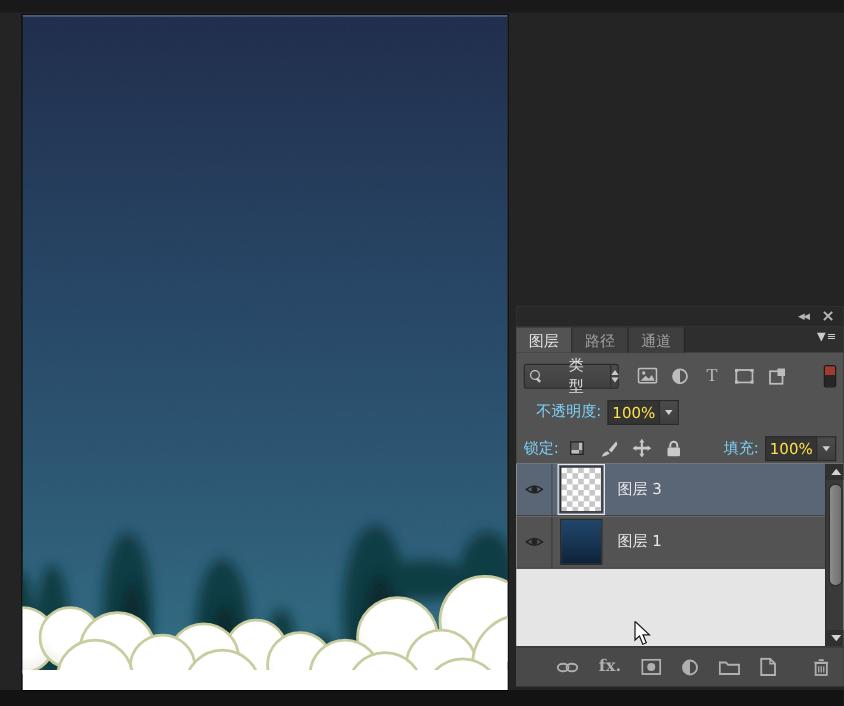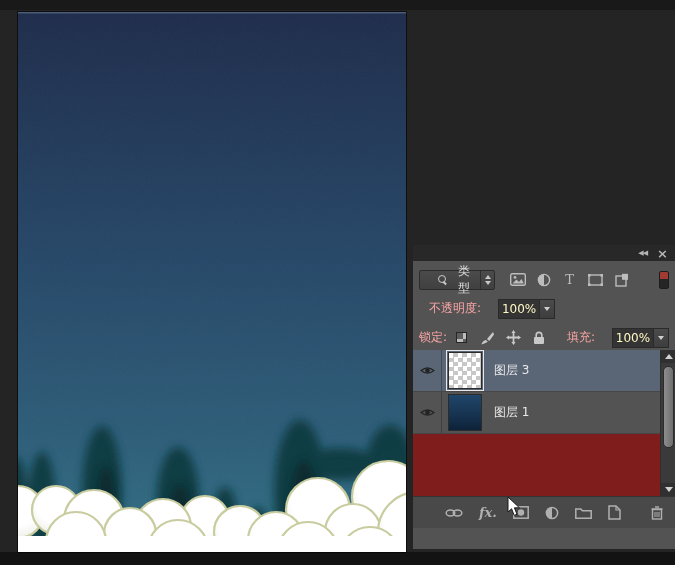--- a/index.html
+++ b/index.html
@@ -33,53 +33,53 @@
   .ctl-row { display:flex; align-items:center; height:29px; }
 
   .field { background:linear-gradient(#4b4b4b,#404040); border:1px solid #2b2b2b;
            border-radius:2px; display:flex; align-items:center; height:20px; }
   .spin { width:14px; align-self:stretch; border-left:1px solid #2f2f2f;
           display:flex; flex-direction:column; align-items:center; justify-content:center; gap:2px; }
   .spin i { display:block; width:0; height:0; border-left:3px solid transparent; border-right:3px solid transparent; }
   .spin .up { border-bottom:4px solid #c9c9c9; }
   .spin .dn { border-top:4px solid #c9c9c9; }
 
-  .kind-field { width:76px; padding-left:18px; gap:10px; }
+  .kind-field { width:76px; padding-left:4px; gap:21px; }
   .search-ic { width:10px; height:10px; position:relative; flex:0 0 auto; }
   .search-ic::before { content:""; position:absolute; left:0; top:0; width:6px; height:6px;
                        border:1.4px solid #c9c9c9; border-radius:50%; }
   .search-ic::after { content:""; position:absolute; left:6px; top:6px; width:4px; height:1.6px;
                       background:#c9c9c9; transform:rotate(45deg); transform-origin:0 0; }
   .kind-label { flex:1; color:#e0e0e0; }
 
   .filter-ics { display:flex; align-items:center; gap:9px; margin-left:14px; }
   .fic { width:17px; height:15px; display:flex; align-items:center; justify-content:center; color:#bdbdbd; }
   .fic svg { display:block; }
   .ftoggle { margin-left:auto; width:10px; height:18px; border:1px solid #1d1d1d; border-radius:2px;
              background:linear-gradient(#a23a34 0 45%, #262626 45%); }
 
   .blend-field { width:143px; padding-left:6px; justify-content:space-between; }
-  .lbl { color:#fca5a5; white-space:nowrap; }
+  .lbl { color:#7dd3fc; white-space:nowrap; }
   .valbox { display:flex; align-items:center; margin-left:5px; }
   .val { background:#343434; border:1px solid #2a2a2a; height:20px; min-width:42px;
-         display:flex; align-items:center; justify-content:center; color:#fef9c3;margin-left:12px; }
+         display:flex; align-items:center; justify-content:center; color:#fde047; }
   .valarrow { width:15px; height:20px; background:linear-gradient(#4b4b4b,#3e3e3e);
               border:1px solid #2a2a2a; border-left:none; display:flex; align-items:center; justify-content:center; }
   .valarrow i { width:0; height:0; border-left:3px solid transparent; border-right:3px solid transparent;
                 border-top:4px solid #cfcfcf; }
   .blend-row .lbl { margin-left:10px; }
 
   .lock-ics { display:flex; align-items:center; gap:10px; margin-left:6px; }
   .lic { width:16px; height:15px; display:flex; align-items:center; justify-content:center; }
   .checker-ic { width:11px; height:11px; border:1px solid #252525;
                 background:conic-gradient(#bdbdbd 25%, #5e5e5e 0 50%, #bdbdbd 0 75%, #5e5e5e 0); background-size:12px 12px; }
   .lock-row .fill-group { margin-left:auto; display:flex; align-items:center; }
 
   
-  .p-list { height:146px; position:relative; background:#7f1d1d; overflow:hidden; }
+  .p-list { height:146px; position:relative; background:#e5e5e5; overflow:hidden; }
   .rows { position:absolute; left:0; top:0; right:15px; }
   .layer-row { height:42px; display:flex; align-items:center; border-bottom:1px solid #464646;
                background:#535353; position:relative; }
   .layer-row.selected { background:#5a6676; }
   .eye-cell { width:29px; align-self:stretch; display:flex; align-items:center; justify-content:center;
               border-right:1px solid rgba(0,0,0,.25); }
   .thumb { width:34px; height:37px; margin-left:6px; border:1px solid #2c2c2c; position:relative; flex:0 0 auto;
            background:conic-gradient(#c7c7c7 25%, #ffffff 0 50%, #c7c7c7 0 75%, #ffffff 0); background-size:9px 9px; }
   .thumb.t-selected { outline:1px solid #e8e8e8; outline-offset:1px; }
   .thumb.t-navy { background:linear-gradient(180deg,#20466a 0%, #16324f 60%, #0e2239 100%); }
@@ -96,21 +96,21 @@
   .sbtn.up { top:0; } .sbtn.down { bottom:0; }
   .sbtn i { width:0; height:0; border-left:4px solid transparent; border-right:4px solid transparent; }
   .sbtn.up i { border-bottom:5px solid #d2d2d2; }
   .sbtn.down i { border-top:5px solid #d2d2d2; }
   .sthumb { position:absolute; left:2px; top:16px; width:11px; height:82px; border-radius:5px;
             background:linear-gradient(90deg,#8d8d8d,#6e6e6e); border:1px solid #2c2c2c; }
 
   .p-bottom { height:32px; background:#494949; border-top:1px solid #333333;
               display:flex; align-items:center; gap:16px; padding:0 12px 0 32px; position:relative; }
   .bic { color:#b0b0b0; display:flex; align-items:center; justify-content:center; }
-  .fx-txt { font-style:italic; font-weight:bold; font-size:13px; color:#b0b0b0; font-family:"DejaVu Serif", serif; }
+  .fx-txt { font-weight:bold; font-size:13px; color:#b0b0b0; font-family:"DejaVu Serif", serif; }
 
   .watermark { position:absolute; left:503px; top:529px; font-size:15px; color:#e3e3e3;
                text-shadow:0 1px 2px rgba(0,0,0,.55); letter-spacing:.2px; z-index:5; }
   .cursor { position:absolute; left:507px; top:497px; z-index:6; }
 </style>
 </head>
 <body>
 
 <div class="stage">
   <div class="top-gutter"></div>
@@ -181,20 +181,26 @@
     </svg>
   </div>
 
   <div class="panel">
 
     <div class="p-header">
       <span class="hdr-ic hdr-collapse">◀◀</span>
       <span class="hdr-ic hdr-close">×</span>
     </div>
 
+    <div class="p-tabs">
+      <div class="tab active">图层</div>
+      <div class="tab">路径</div>
+      <div class="tab">通道</div>
+      <span class="panel-menu">▼≡</span>
+    </div>
 
     <div class="p-controls">
 
       <div class="ctl-row">
         <div class="field kind-field">
           <span class="search-ic"></span>
           <span class="kind-label">类型</span>
           <span class="spin">
               <i class="up"></i>
               <i class="dn"></i>

